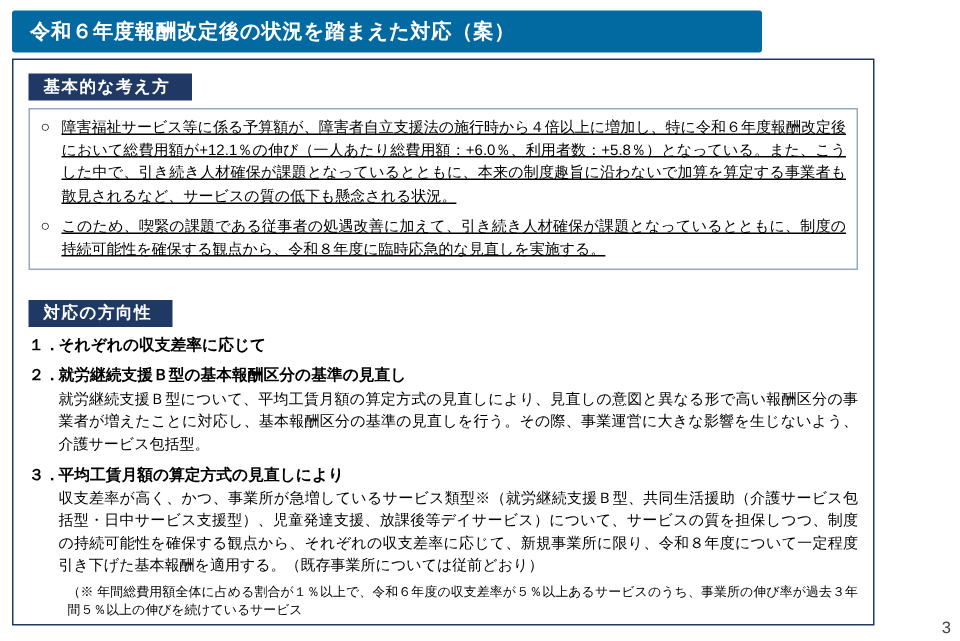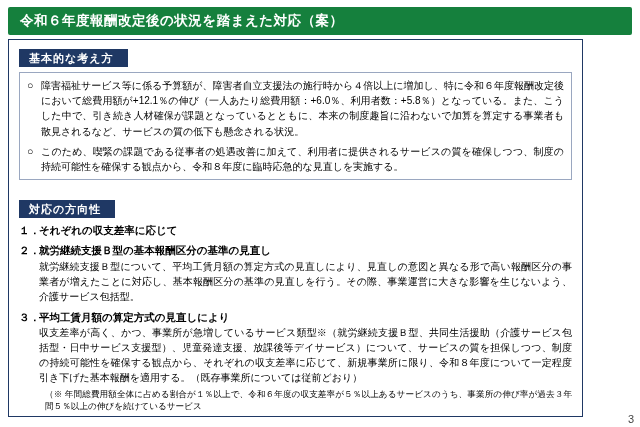--- a/index.html
+++ b/index.html
@@ -19,23 +19,23 @@
     height: 427px;
     background: #ffffff;
     box-sizing: border-box;
     padding: 0;
   }
   
   .title-bar {
     position: absolute;
     left: 8px;
     top: 7px;
-    width: 624px;
+    width: 500px;
     height: 28px;
-    background: #15803d;
+    background: #0369a1;
     border-radius: 2px;
     display: flex;
     align-items: center;
     text-align: right;
   }
   .title-text {
     color: #ffffff;
     font-size: 13.5px;
     font-weight: bold;
     letter-spacing: 0.5px;
@@ -91,20 +91,21 @@
     color: #000000;
     width: 14px;
     text-align: left;
   }
   .bullet-text {
     flex: 1 1 auto;
     font-size: 10px;
     line-height: 1.52;
     color: #000000;
     text-align: justify;
+    text-decoration: underline;
   }
   
   .dir-item {
     margin-bottom: 6px;
   }
   .dir-head {
     display: flex;
     align-items: flex-start;
     font-size: 10.5px;
     font-weight: bold;
@@ -156,21 +157,21 @@
 
     <div class="section-head">基本的な考え方</div>
 
     <div class="concept-box">
       <div class="bullet-row">
         <div class="bullet-mark">○</div>
         <div class="bullet-text">障害福祉サービス等に係る予算額が、障害者自立支援法の施行時から４倍以上に増加し、特に令和６年度報酬改定後において総費用額が+12.1％の伸び（一人あたり総費用額：+6.0％、利用者数：+5.8％）となっている。また、こうした中で、引き続き人材確保が課題となっているとともに、本来の制度趣旨に沿わないで加算を算定する事業者も散見されるなど、サービスの質の低下も懸念される状況。</div>
       </div>
       <div class="bullet-row">
         <div class="bullet-mark">○</div>
-        <div class="bullet-text">このため、喫緊の課題である従事者の処遇改善に加えて、利用者に提供されるサービスの質を確保しつつ、制度の持続可能性を確保する観点から、令和８年度に臨時応急的な見直しを実施する。</div>
+        <div class="bullet-text">このため、喫緊の課題である従事者の処遇改善に加えて、引き続き人材確保が課題となっているとともに、制度の持続可能性を確保する観点から、令和８年度に臨時応急的な見直しを実施する。</div>
       </div>
     </div>
 
     <div class="section-head second">対応の方向性</div>
 
     <div class="dir-item">
       <div class="dir-head">
         <span class="dir-num">１．</span>
         <span class="dir-title">それぞれの収支差率に応じて</span>
       </div>

